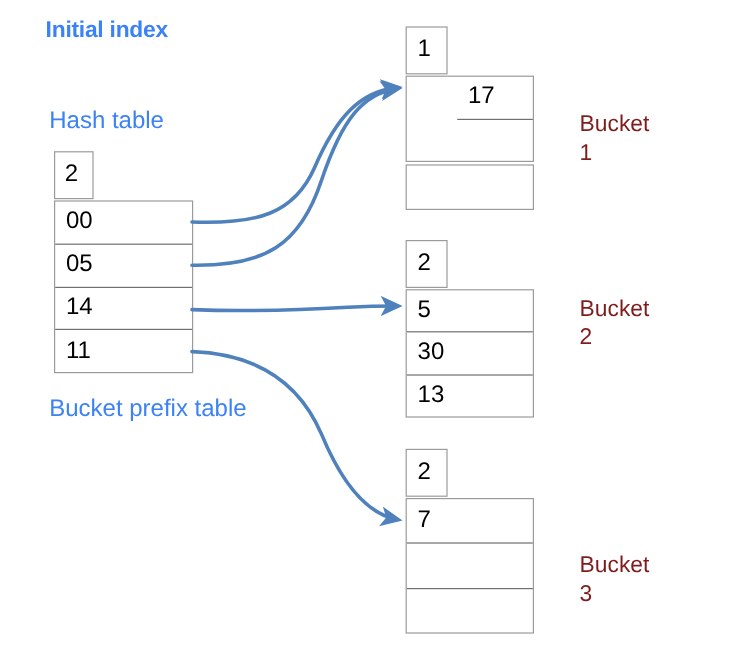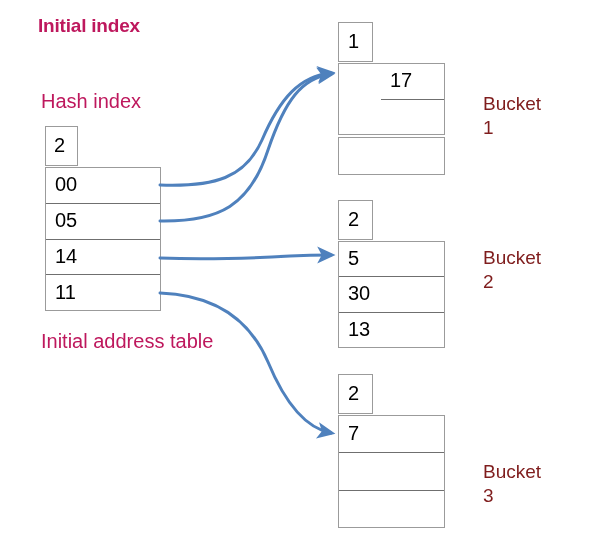--- a/index.html
+++ b/index.html
@@ -16,21 +16,21 @@
     font-family: "Liberation Sans", sans-serif;
     color: #000000;
     overflow: hidden;
   }
 
   
   .label {
     position: absolute;
     white-space: pre;
     line-height: 1.15;
-    color: #be185d;
+    color: #3b82f6;
   }
   #title {
     left: 38px;
     top: 15px;
     font-size: 19px;
     font-weight: bold;
     letter-spacing: -0.2px;
   }
   #hash-prefix-label {
     left: 41px;
@@ -146,42 +146,42 @@
     pointer-events: none;
   }
 </style>
 </head>
 <body>
 
 <div id="canvas">
 
   <div class="label" id="title">Initial index</div>
 
-  <div class="label" id="hash-prefix-label">Hash index</div>
+  <div class="label" id="hash-prefix-label">Hash table</div>
 
   <div class="box" id="hash-prefix-box">
     <span class="cell-text">2</span>
   </div>
 
   <div id="bucket-address-table">
     <div class="bat-row">
       <span class="cell-text">00</span>
     </div>
     <div class="bat-row">
       <span class="cell-text">05</span>
     </div>
     <div class="bat-row">
       <span class="cell-text">14</span>
     </div>
     <div class="bat-row">
       <span class="cell-text">11</span>
     </div>
   </div>
 
-  <div class="label" id="bat-label">Initial address table</div>
+  <div class="label" id="bat-label">Bucket prefix table</div>
 
   <div class="box bucket-prefix" id="bucket1-prefix">
     <span class="cell-text">1</span>
   </div>
   <div class="bucket-table" id="bucket1-table">
     <div class="b-row">
       <span class="cell-text">17</span>
     </div>
     <div class="b-row">
       <span class="cell-text"></span>

